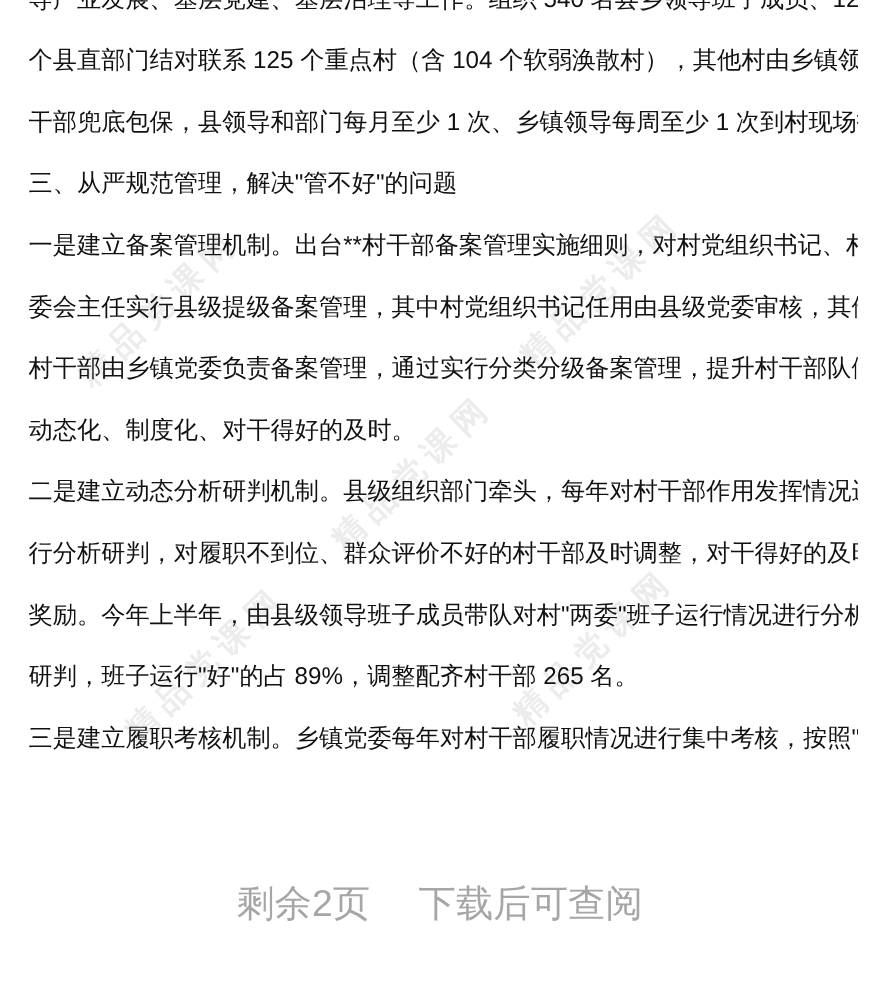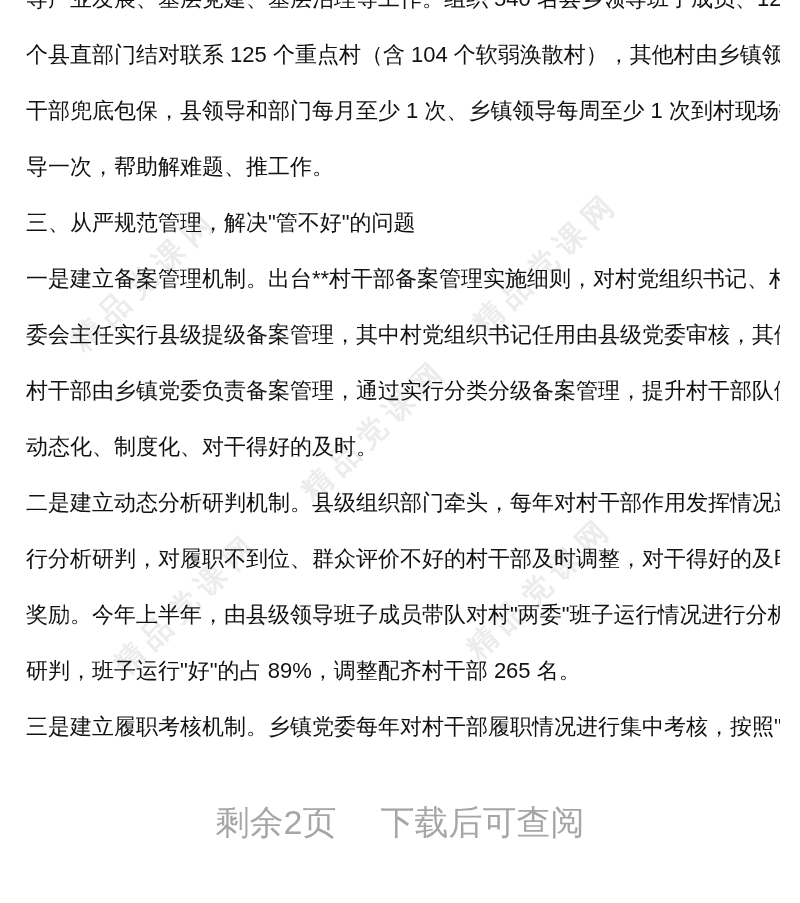--- a/index.html
+++ b/index.html
@@ -74,21 +74,20 @@
       <div class="watermark" style="left: 546px; top: 263px; color: rgb(236, 236, 236); transform: translate(-50%, -50%) rotate(-44deg);">精品党课网</div>
       <div class="watermark" style="left: 375px; top: 430px; color: rgb(236, 236, 236); transform: translate(-50%, -50%) rotate(-44deg);">精品党课网</div>
       <div class="watermark" style="left: 187px; top: 604px; color: rgb(236, 236, 236); transform: translate(-50%, -50%) rotate(-44deg);">精品党课网</div>
       <div class="watermark" style="left: 540px; top: 588px; color: rgb(236, 236, 236); transform: translate(-50%, -50%) rotate(-44deg);">精品党课网</div>
     </div>
 
   <div class="text-column" id="text-column">
       <div class="line">导产业发展、基层党建、基层治理等工作。组织 540 名县乡领导班子成员、125</div>
       <div class="line">个县直部门结对联系 125 个重点村（含 104 个软弱涣散村），其他村由乡镇领导</div>
       <div class="line">干部兜底包保，县领导和部门每月至少 1 次、乡镇领导每周至少 1 次到村现场指</div>
-      <div class="line">导一次，帮助解难题、推工作。</div>
       <div class="line">三、从严规范管理，解决"管不好"的问题</div>
       <div class="line">一是建立备案管理机制。出台**村干部备案管理实施细则，对村党组织书记、村</div>
       <div class="line">委会主任实行县级提级备案管理，其中村党组织书记任用由县级党委审核，其他</div>
       <div class="line">村干部由乡镇党委负责备案管理，通过实行分类分级备案管理，提升村干部队伍</div>
       <div class="line">动态化、制度化、对干得好的及时。</div>
       <div class="line">二是建立动态分析研判机制。县级组织部门牵头，每年对村干部作用发挥情况进</div>
       <div class="line">行分析研判，对履职不到位、群众评价不好的村干部及时调整，对干得好的及时</div>
       <div class="line">奖励。今年上半年，由县级领导班子成员带队对村"两委"班子运行情况进行分析</div>
       <div class="line">研判，班子运行"好"的占 89%，调整配齐村干部 265 名。</div>
       <div class="line">三是建立履职考核机制。乡镇党委每年对村干部履职情况进行集中考核，按照"优</div>

